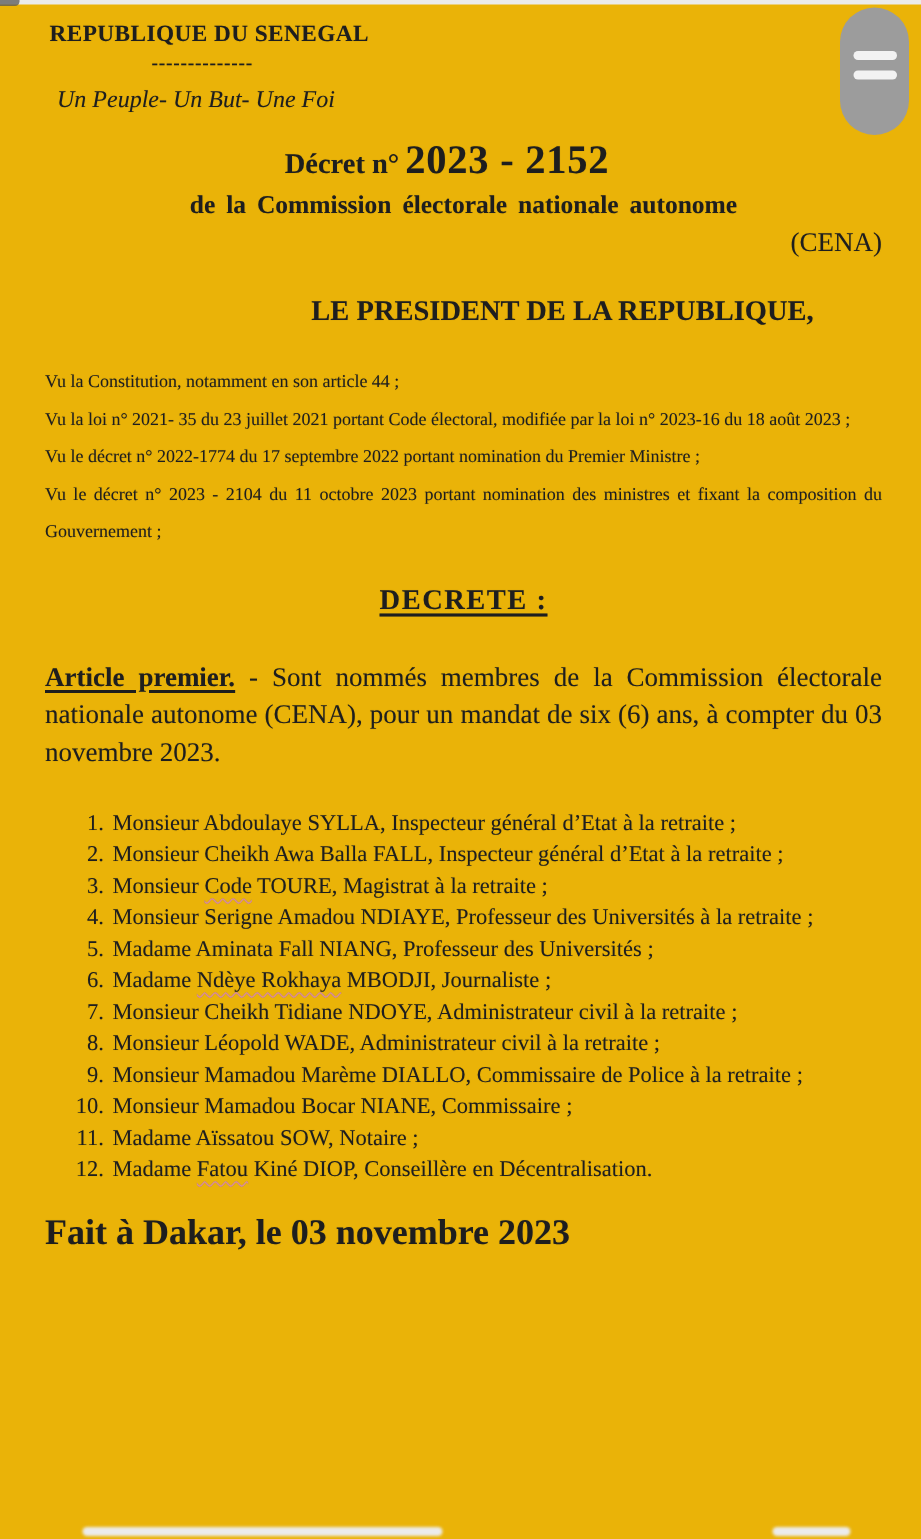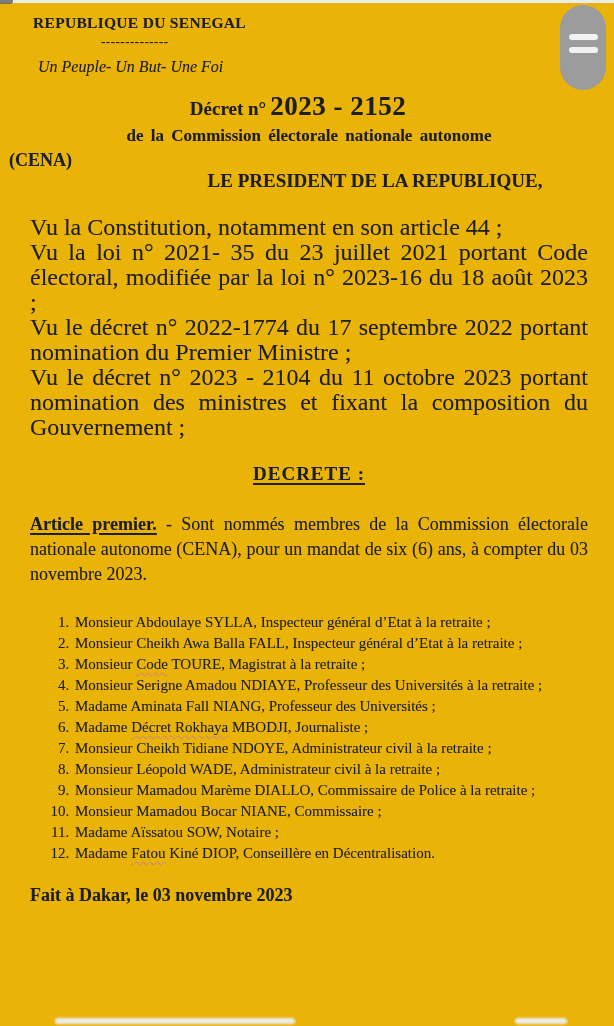--- a/index.html
+++ b/index.html
@@ -59,31 +59,31 @@
     text-align: center; line-height: 28px; padding-right: 22px;
     white-space: nowrap;
   }
   .decree-label { font-weight: bold; font-size: 19px; }
   .decree-number { font-weight: bold; font-size: 27px; letter-spacing: .5px; }
   .subtitle {
     text-align: center; font-weight: bold; font-size: 17px;
     line-height: 24px; word-spacing: 3px;
   }
   .cena {
-    font-weight: bold; font-size: 18px; line-height: 22px;
-    margin-top: 1px; margin-left: -21px;
+    font-weight: normal; font-size: 18px; line-height: 22px;
+    margin-top: 1px; margin-left: -21px; text-align: right;
   }
   .salutation {
     font-weight: bold; font-size: 19px; line-height: 20px;
-    padding-left: 132px; text-align: center;
+    margin-top: 26px; padding-left: 132px; text-align: center;
     white-space: nowrap;
   }
   .visas { margin-top: 24px; }
   .visa {
-    margin: 0; font-size: 24px; line-height: 25px;
+    margin: 0; font-size: 12px; line-height: 25px;
     text-align: justify;
   }
   .decrete {
     margin-top: 23px; text-align: center; line-height: 22px;
   }
   .decrete-text {
     font-weight: bold; font-size: 19px; letter-spacing: 1px;
     text-decoration: underline;
     text-decoration-thickness: 1.5px;
     text-underline-offset: 3px;
@@ -107,21 +107,21 @@
   .sq {
     text-decoration: underline;
     text-decoration-style: wavy;
     text-decoration-color: #dc9090;
     text-decoration-thickness: 1px;
     text-underline-offset: 2.5px;
     text-decoration-skip-ink: none;
   }
   .article2 { margin-top: 26px; }
   .signature {
-    font-weight: bold; font-size: 18px; line-height: 20px;
+    font-weight: bold; font-size: 24px; line-height: 20px;
     margin-top: 21px;
   }
   .cutoff {
     position: absolute; height: 6px; bottom: 2px;
     background: #ececec; border-radius: 3px; filter: blur(1px);
   }
   .cutoff-left  { left: 55px;  width: 240px; }
   .cutoff-right { left: 515px; width: 52px;  }
 </style>
 </head>
@@ -168,21 +168,21 @@
     </div>
 
     <p class="article"><span class="article-label">Article premier.</span><span> - Sont nommés membres de la Commission électorale nationale autonome (CENA), pour un mandat de six (6) ans, à compter du 03 novembre 2023.</span></p>
 
     <ol class="members">
         <li>Monsieur Abdoulaye SYLLA, Inspecteur général d’Etat à la retraite ;</li>
         <li>Monsieur Cheikh Awa Balla FALL, Inspecteur général d’Etat à la retraite ;</li>
         <li>Monsieur <span class="sq">Code</span> TOURE, Magistrat à la retraite ;</li>
         <li>Monsieur Serigne Amadou NDIAYE, Professeur des Universités à la retraite ;</li>
         <li>Madame Aminata Fall NIANG, Professeur des Universités ;</li>
-        <li>Madame <span class="sq">Décret Rokhaya</span> MBODJI, Journaliste ;</li>
+        <li>Madame <span class="sq">Ndèye Rokhaya</span> MBODJI, Journaliste ;</li>
         <li>Monsieur Cheikh Tidiane NDOYE, Administrateur civil à la retraite ;</li>
         <li>Monsieur Léopold WADE, Administrateur civil à la retraite ;</li>
         <li>Monsieur Mamadou Marème DIALLO, Commissaire de Police à la retraite ;</li>
         <li>Monsieur Mamadou Bocar NIANE, Commissaire ;</li>
         <li>Madame Aïssatou SOW, Notaire ;</li>
         <li>Madame <span class="sq">Fatou</span> Kiné DIOP, Conseillère en Décentralisation.</li>
       </ol>
 
 
     <div class="signature">Fait à Dakar, le 03 novembre 2023</div>

